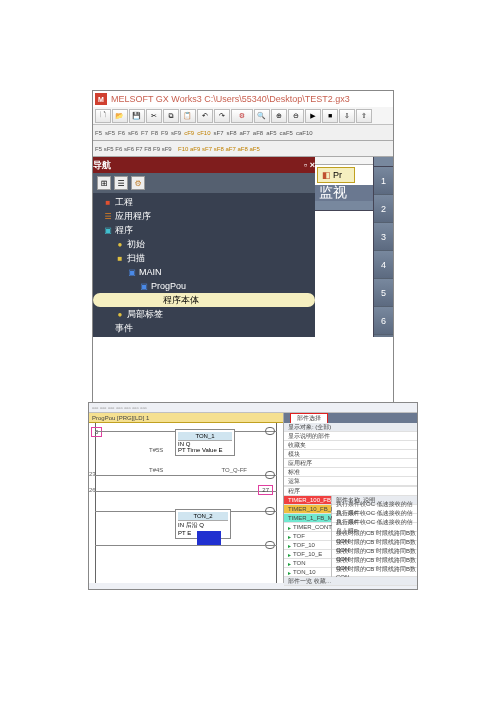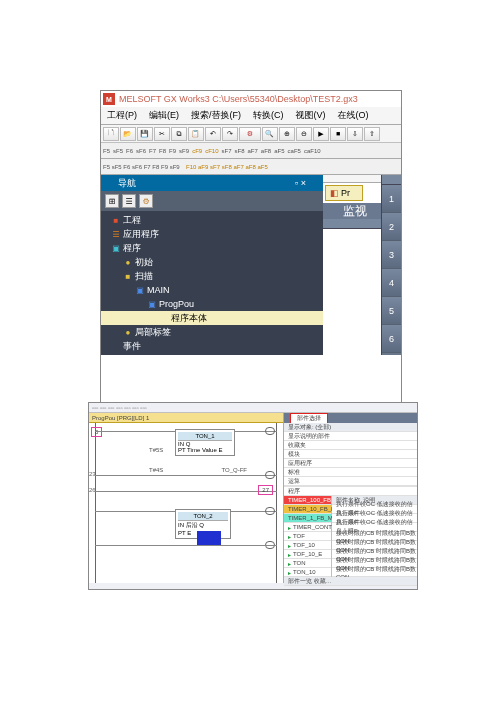--- a/index.html
+++ b/index.html
@@ -1,66 +1,66 @@
 <!DOCTYPE html>
 <html><head>
   <meta charset="utf-8">
   <style>
     * { box-sizing: border-box; margin: 0; padding: 0; }
     body { width: 500px; height: 707px; background: #fff; font-family: "Microsoft YaHei", Arial, sans-serif; font-size: 9px; }
 
     
-    .top-shot { position: absolute; left: 100px; top: 90px; width: 302px; height: 320px; border: 1px solid #888; }
+    .top-shot { position: absolute; left: 92px; top: 90px; width: 302px; height: 320px; border: 1px solid #888; }
 
     .titlebar { background: #fff; height: 16px; display: flex; align-items: center; padding-left: 2px; }
     .app-icon { width: 12px; height: 12px; background: #D04030; margin-right: 4px; display: inline-flex; align-items: center; justify-content: center; color: #fff; font-size: 7px; font-weight: bold; }
     .title-text { color: #C86050; font-size: 9px; }
 
     .menubar { background: #f5f5f5; height: 18px; border-bottom: 1px solid #aaa; display: flex; align-items: center; }
     .menu-item { padding: 0 6px; font-size: 9px; cursor: pointer; }
 
     .toolbar-row { height: 18px; background: #f5f5f5; border-bottom: 1px solid #c0c0c0; display: flex; align-items: center; padding-left: 2px; gap: 1px; overflow: hidden; }
     .tb-btn { width: 16px; height: 14px; border: 1px solid #bbb; background: linear-gradient(#fff,#e8e8e8); display: inline-flex; align-items: center; justify-content: center; font-size: 7px; }
     .tb-btn.wide { width: 22px; }
     .fkey-row { height: 16px; background: #f0f0f0; border-bottom: 1px solid #aaa; display: flex; align-items: center; padding-left: 2px; overflow: hidden; font-size: 6px; color: #555; }
     .fkey { margin-right: 3px; }
     .fkey.hl { color: #c08000; }
 
     .body-area { display: flex; height: 180px; }
 
     .nav-pane { width: 222px; background: #384050; display: flex; flex-direction: column; }
-    .nav-header { background: #0369a1; height: 16px; color: #fff; display: flex; align-items: center; justify-content: space-between; padding: 0 17px; font-size: 9px; }
+    .nav-header { background: #7f1d1d; height: 16px; color: #fff; display: flex; align-items: center; justify-content: space-between; padding: 0 0; font-size: 9px; font-weight: bold; }
     .nav-toolbar { background: #556070; height: 20px; display: flex; align-items: center; padding: 0 4px; gap: 3px; }
     .nav-tb-btn { width: 14px; height: 14px; background: #eee; border: 1px solid #999; display: inline-flex; align-items: center; justify-content: center; font-size: 8px; }
     .nav-combo { height: 15px; width: 100px; background: #fff; border: 1px solid #888; font-size: 9px; display: flex; align-items: center; justify-content: space-between; padding: 0 3px; }
 
     .tree { flex: 1; overflow: hidden; padding: 2px 0; }
     .tree-row { display: flex; align-items: center; height: 14px; color: #fff; font-size: 9px; cursor: pointer; padding-left: 4px; }
     .tree-row .ico { width: 10px; text-align: center; margin-right: 2px; font-size: 8px; }
     .tree-row.l1 { padding-left: 10px; }
     .tree-row.l2 { padding-left: 22px; }
     .tree-row.l3 { padding-left: 34px; }
     .tree-row.l4 { padding-left: 46px; }
     .tree-row.l5 { padding-left: 58px; }
-    .tree-row.sel { background: #F5EFC0; color: #000; }
+    .tree-row.sel { background: #F5EFC0; color: #000; border-radius: 7px; }
     .ico.red { color: #E05030; }
     .ico.blue { color: #4A8AE8; }
     .ico.cyan { color: #40C0D0; }
     .ico.yellow { color: #E0C040; }
     .ico.orange { color: #E08020; }
 
     .num-col { width: 20px; background: #68768A; display: flex; flex-direction: column; border-left: 1px solid #445; }
     .num-cell { flex: none; height: 28px; border-bottom: 1px solid #556070; color: #fff; font-size: 9px; display: flex; align-items: center; justify-content: center; background: linear-gradient(#78889E,#5C6A80); }
     .num-header { height: 10px; background: #78889E; border-bottom: 1px solid #445; }
 
     .right-pane { flex: 1; background: #fff; display: flex; flex-direction: column; }
     .right-top { height: 8px; background: #f5f5f5; border-bottom: 1px solid #aaa; }
     .right-tab { height: 16px; background: #F5EFC0; border: 1px solid #c0a020; color: #000; font-size: 9px; display: flex; align-items: center; padding: 0 4px; margin: 2px; width: 38px; }
     .right-rule { flex: 1; }
-    .rule-header { height: 16px; background: #6A7890; color: #fff; font-size: 12px; display: flex; align-items: center; padding-left: 20px; }
+    .rule-header { height: 16px; background: #6A7890; color: #fff; font-size: 14px; display: flex; align-items: center; padding-left: 4px; }
 
     
     .bot-shot { position: absolute; left: 88px; top: 402px; width: 330px; height: 188px; border: 1px solid #888; background: #eef0f5; font-size: 6px; }
     .bot-shot * { font-size: 6px; }
 
     .bot-toolbar { height: 10px; background: #eef0f5; border-bottom: 1px solid #c0c0c0; display: flex; align-items: center; padding-left: 3px; }
     .bot-body { display: flex; height: 170px; }
 
     .ladder-pane { width: 195px; background: #fff; border-right: 1px solid #aaa; display: flex; flex-direction: column; }
     .ladder-tab { height: 10px; background: #F5E090; border-bottom: 1px solid #c0a020; display: flex; align-items: center; padding-left: 3px; color: #444; }
@@ -89,28 +89,20 @@
 </head>
 <body>
 
 <div class="top-shot">
 
   <div class="titlebar">
     <span class="app-icon">M</span>
     <span class="title-text">MELSOFT GX Works3 C:\Users\55340\Desktop\TEST2.gx3</span>
   </div>
 
-  <div class="menubar">
-    <span class="menu-item">工程(P)</span>
-    <span class="menu-item">编辑(E)</span>
-    <span class="menu-item">搜索/替换(F)</span>
-    <span class="menu-item">转换(C)</span>
-    <span class="menu-item">视图(V)</span>
-    <span class="menu-item">在线(O)</span>
-  </div>
 
   <div class="toolbar-row">
     <span class="tb-btn">🗋</span>
     <span class="tb-btn">📂</span>
     <span class="tb-btn">💾</span>
     <span class="tb-btn">✂</span>
     <span class="tb-btn">⧉</span>
     <span class="tb-btn">📋</span>
     <span class="tb-btn">↶</span>
     <span class="tb-btn">↷</span>

